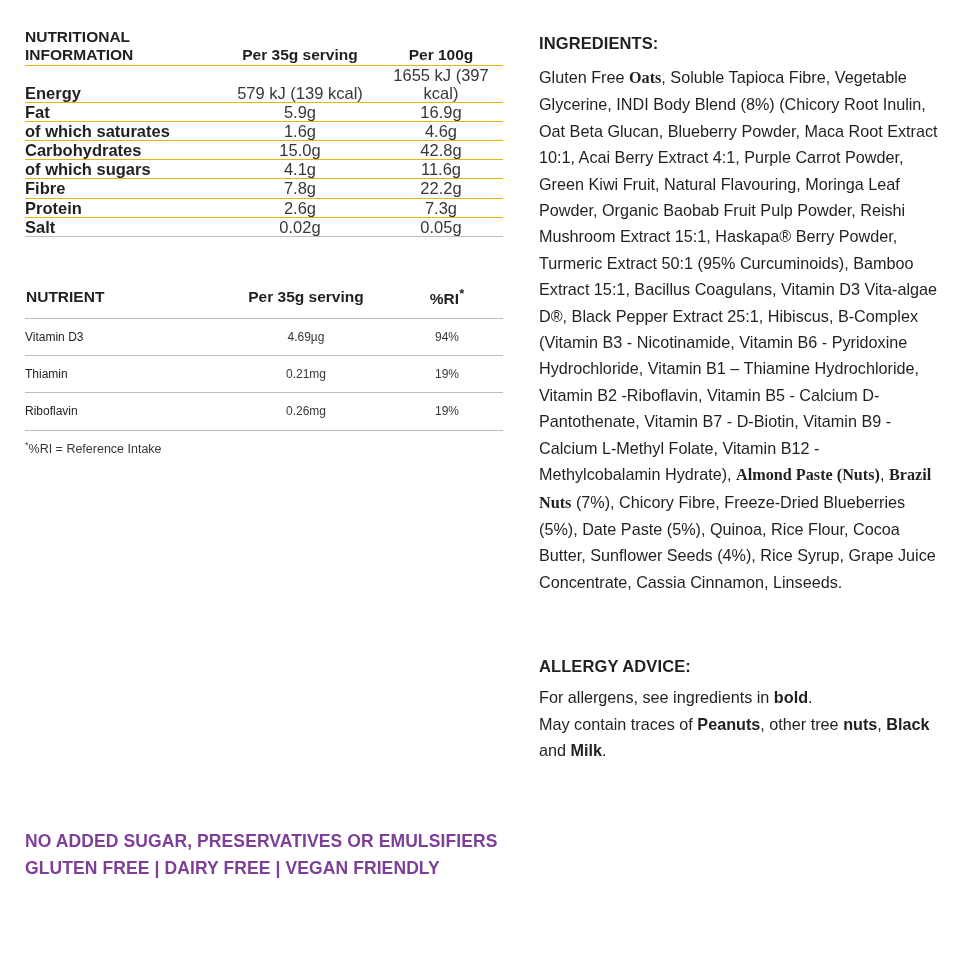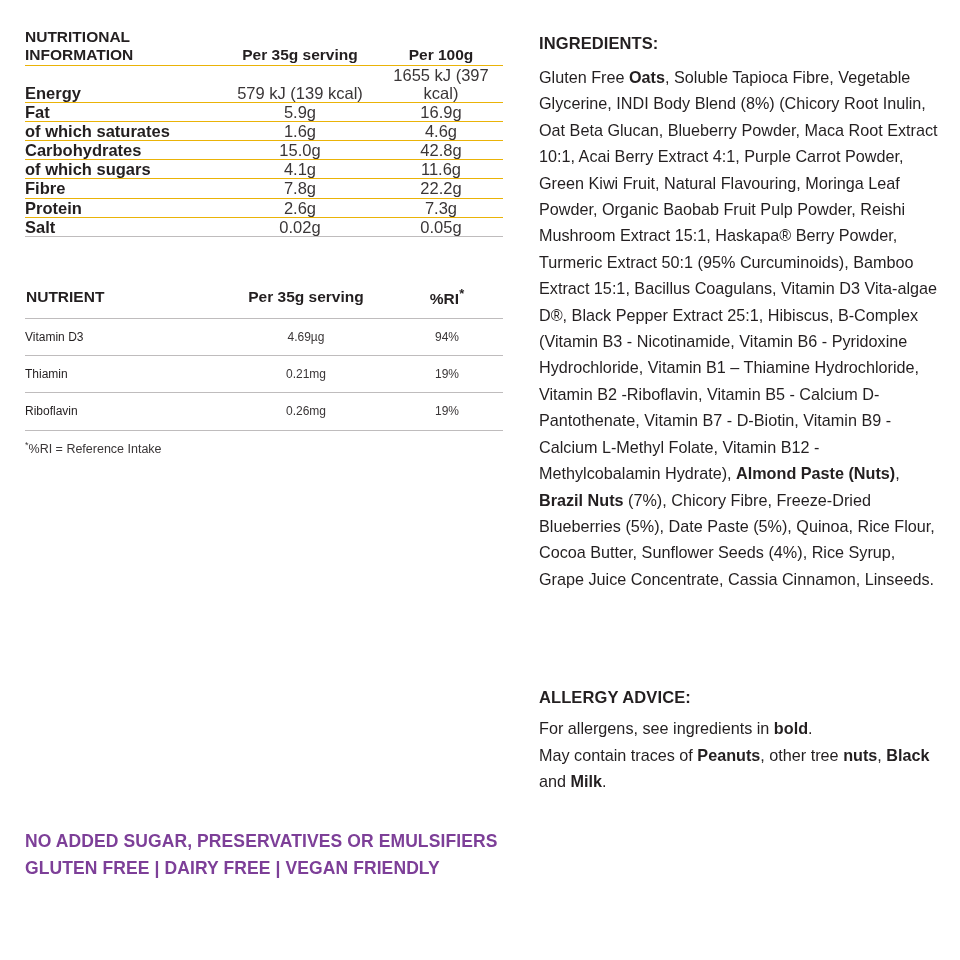--- a/index.html
+++ b/index.html
@@ -118,24 +118,24 @@
     font-size: 16.5px;
     font-weight: bold;
     margin-bottom: 11px;
     letter-spacing: .1px;
   }
   .ing-body {
     font-size: 16.2px;
     line-height: 1.63;
     color: #231f20;
   }
-  .ing-body b { font-weight: bold; }
+  .ing-body b { font-weight: bold; font-family: Liberation Serif, serif; }
 
   .allergy {
-    margin-top: 96px;
+    margin-top: 62px;
   }
   .allergy-head {
     font-size: 16.5px;
     font-weight: bold;
     margin-bottom: 8px;
     letter-spacing: .1px;
   }
   .allergy-body {
     font-size: 16.2px;
     line-height: 1.63;

